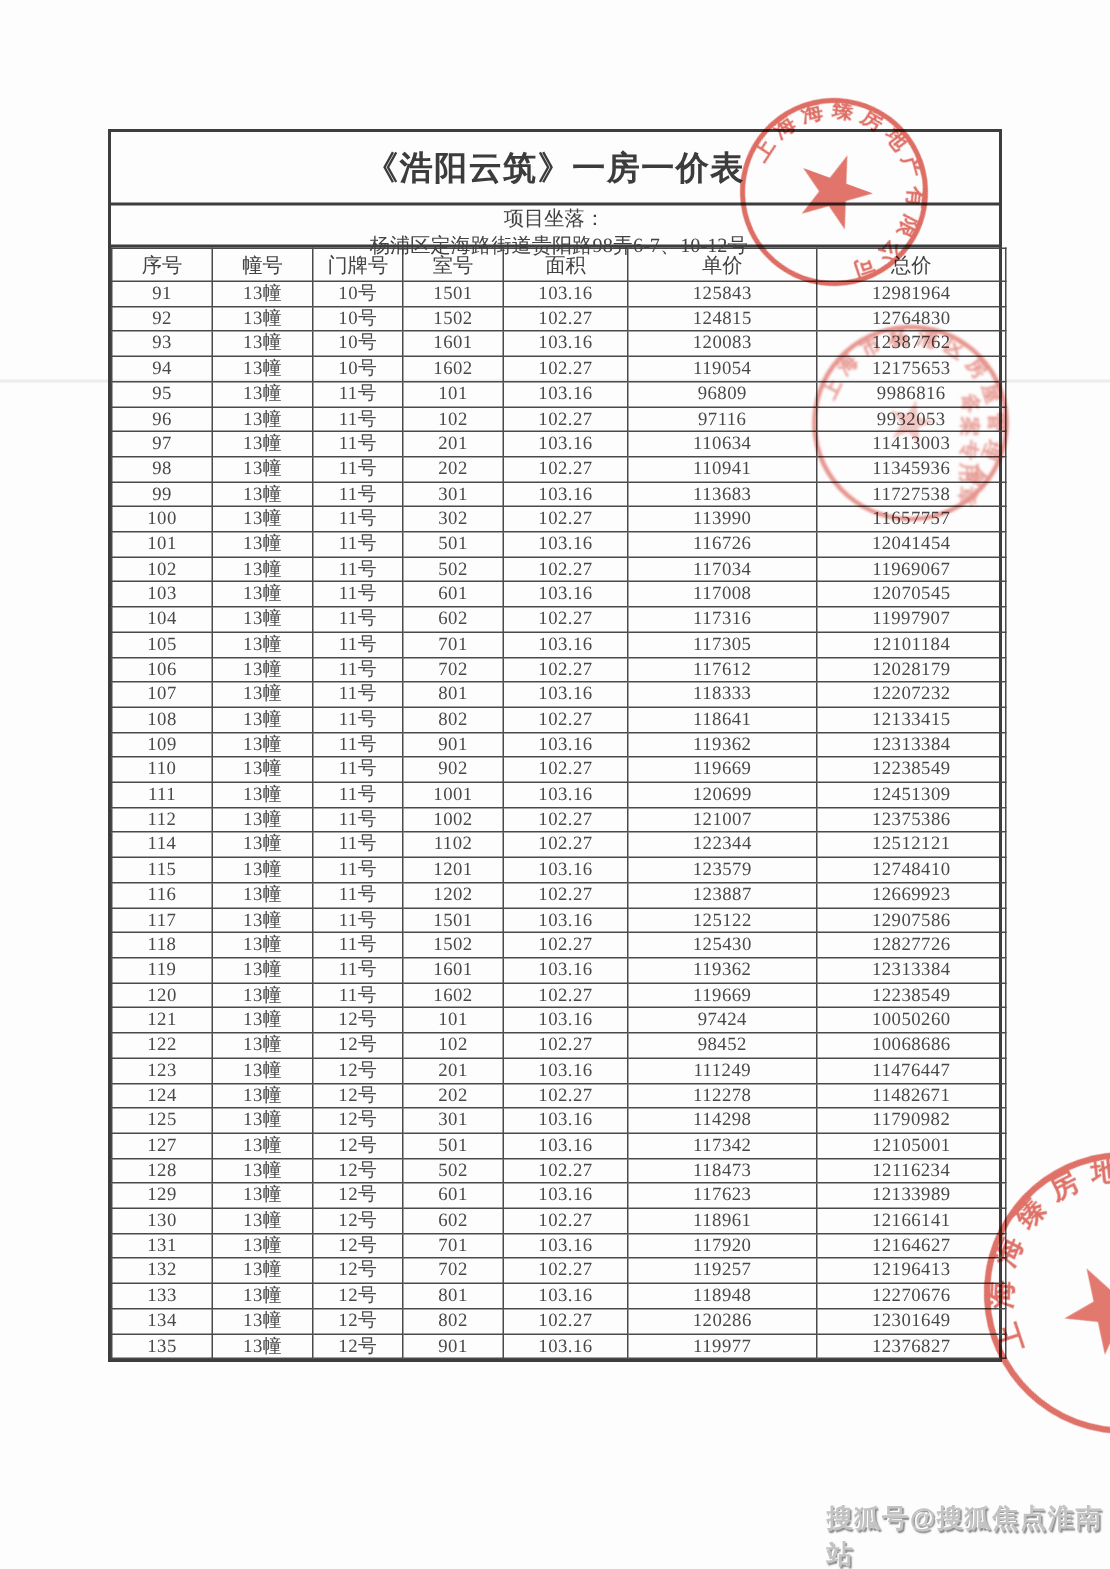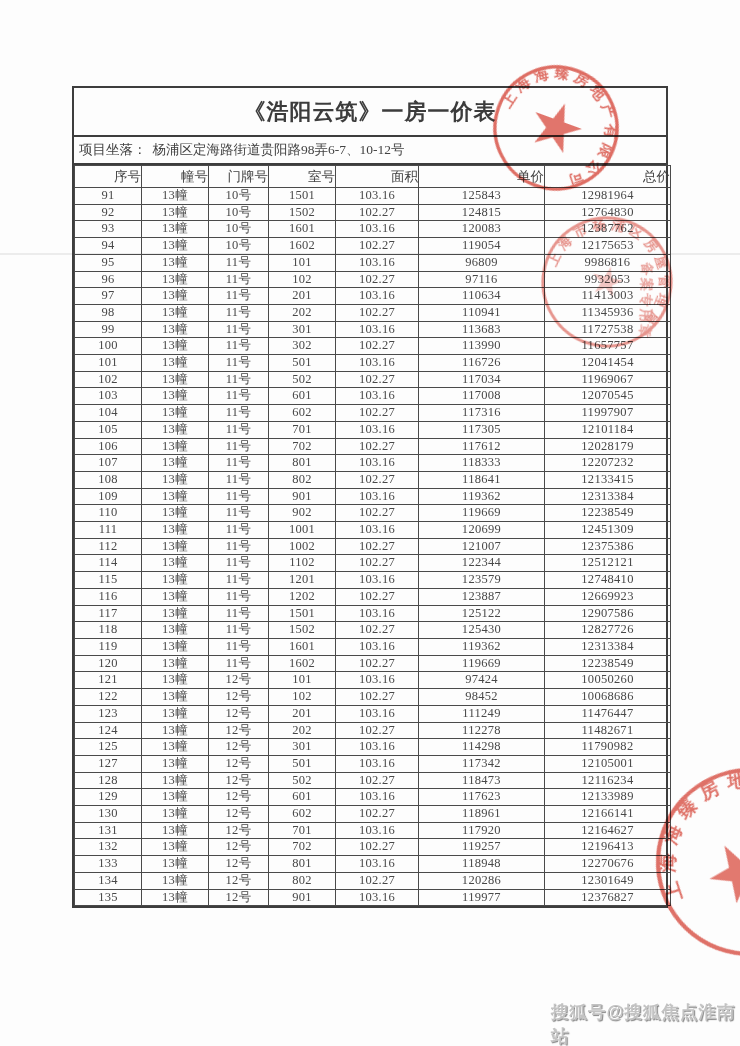--- a/index.html
+++ b/index.html
@@ -5,26 +5,26 @@
   html,body{margin:0;padding:0;}
   body{width:740px;height:1046px;background:#ffffff;font-family:"Liberation Serif","DejaVu Serif",serif;}
   .page{position:relative;width:740px;height:1046px;background:#fdfdfd;overflow:hidden;}
 
   .fold-line{position:absolute;left:0;top:253px;width:740px;height:2px;background:#ececec;}
 
   .sheet{position:absolute;left:72px;top:86px;width:592px;border:2px solid #3d3d3d;background:transparent;color:#454545;}
   .title-row{height:47px;line-height:47px;text-align:center;font-size:22px;font-weight:bold;
              border-bottom:2px solid #3d3d3d;letter-spacing:1px;color:#3c3c3c;}
   .location-row{height:26px;border-bottom:2px solid #3d3d3d;display:flex;align-items:center;
-                font-size:13.5px;padding-left:5px;color:#424242;}
+                font-size:13.5px;padding-left:5px;color:#424242;flex-direction:column;}
   .location-row .lbl{margin-right:6px;}
 
   table.price{border-collapse:collapse;table-layout:fixed;width:100%;}
   table.price th,table.price td{border:1px solid #4a4a4a;text-align:center;padding:0;overflow:hidden;white-space:nowrap;}
-  table.price thead th{height:21px;font-size:13.5px;font-weight:normal;color:#424242;text-align:right;}
+  table.price thead th{height:21px;font-size:13.5px;font-weight:normal;color:#424242;}
   table.price tbody td{height:15.7px;line-height:15.7px;font-size:12.5px;color:#484848;letter-spacing:0.3px;}
 
   .stamp{position:absolute;pointer-events:none;mix-blend-mode:multiply;filter:blur(0.4px);}
   .stamp text{font-family:"Liberation Serif","DejaVu Serif",serif;font-weight:600;}
 
   .watermark{position:absolute;left:551px;top:1000px;font-size:17.5px;font-weight:bold;
              font-family:"Liberation Sans","DejaVu Sans",sans-serif;
              color:#c3c3c3;letter-spacing:1px;
              text-shadow:-1px -1px 0 #ffffff,1px 1px 1px #858585;}
 </style>

